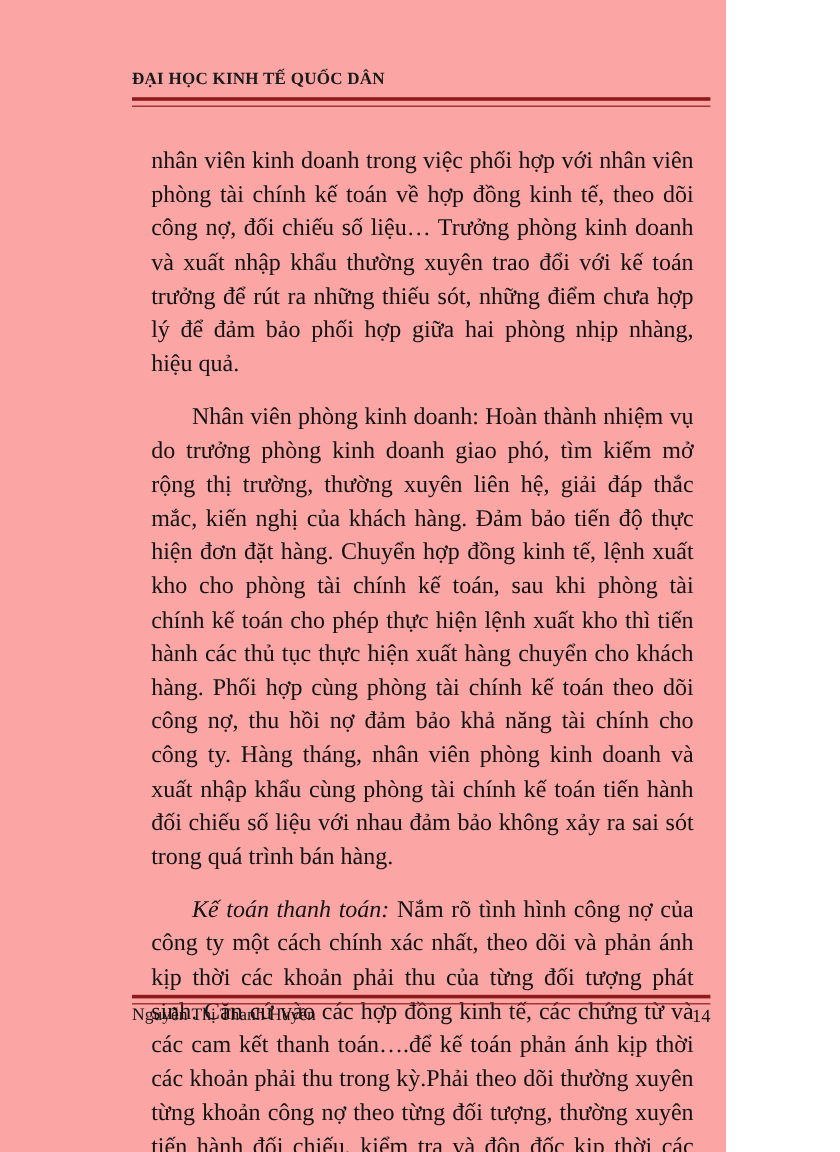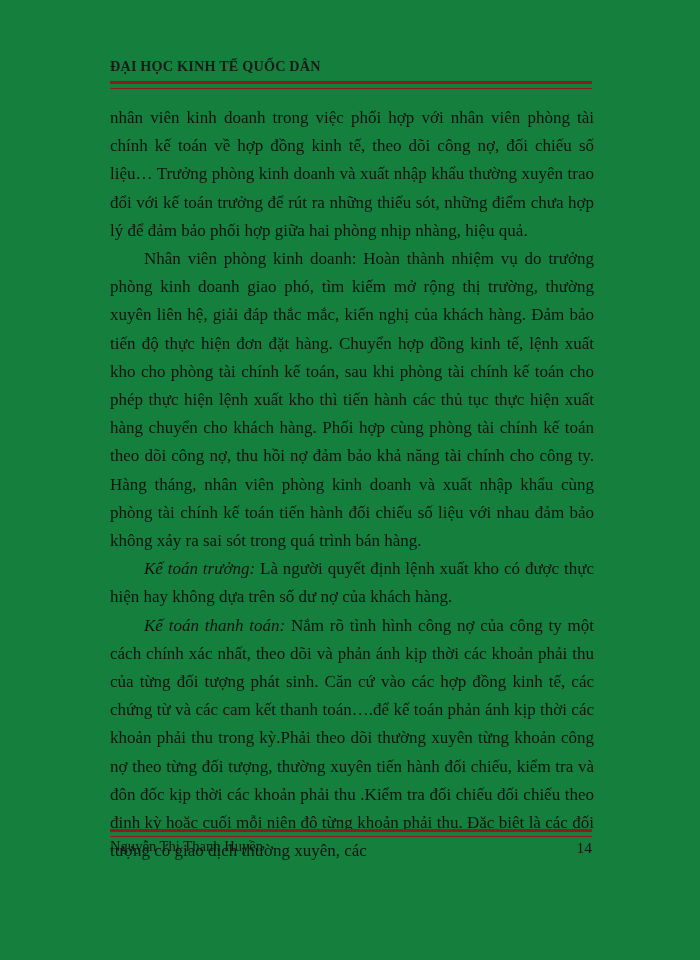--- a/index.html
+++ b/index.html
@@ -12,23 +12,23 @@
     height: 960px;
     font-family: "Liberation Serif", "DejaVu Serif", serif;
     color: #111111;
     position: relative;
     overflow: hidden;
   }
 
   .page {
     position: absolute;
     left: 0; top: 0;
-    width: 700px;
+    width: 605px;
     height: 960px;
-    background: #15803d;
+    background: #fca5a5;
   }
 
   
   .header {
     position: absolute;
     left: 110px;
     top: 58px;
     width: 482px;
     display: flex;
     justify-content: space-between;
@@ -55,22 +55,22 @@
   }
 
   
   .body-block {
     position: absolute;
     left: 110px;
     top: 104px;
     width: 484px;
   }
   p.para {
-    margin: 0;
-    font-size: 17px;
+    margin: 16px;
+    font-size: 20px;
     line-height: 28.2px;
     text-align: justify;
     text-justify: inter-word;
     color: #121212;
     hyphens: none;
   }
   p.indent { text-indent: 34px; }
   .b { font-weight: bold; }
   .i { font-style: italic; }
 
@@ -122,23 +122,20 @@
 
     <p class="para">
       <span>nhân viên kinh doanh trong việc phối hợp với nhân viên phòng tài chính kế toán về hợp đồng kinh tế, theo dõi công nợ, đối chiếu số liệu… Trưởng phòng kinh doanh và xuất nhập khẩu thường xuyên trao đổi với kế toán trưởng để rút ra những thiếu sót, những điểm chưa hợp lý để đảm bảo phối hợp giữa hai phòng nhịp nhàng, hiệu quả.</span>
     </p>
 
     <p class="para indent">
       <span>Nhân viên phòng kinh doanh: Hoàn thành nhiệm vụ do trưởng phòng kinh doanh giao phó, tìm kiếm mở rộng thị trường, thường xuyên liên hệ, giải đáp thắc mắc, kiến nghị của khách hàng. Đảm bảo tiến độ thực hiện đơn đặt hàng. Chuyển hợp đồng kinh tế, lệnh xuất kho cho phòng tài chính kế toán, sau khi phòng tài chính kế toán cho phép thực hiện lệnh xuất kho thì tiến hành các thủ tục thực hiện xuất hàng chuyển cho khách hàng. Phối hợp cùng phòng tài chính kế toán theo dõi công nợ, thu hồi nợ đảm bảo khả năng tài chính cho công ty. Hàng tháng, nhân viên phòng kinh doanh và xuất nhập khẩu cùng phòng tài chính kế toán tiến hành đối chiếu số liệu với nhau đảm bảo không xảy ra sai sót trong quá trình bán hàng.</span>
     </p>
 
 
-    <p class="para indent">
-      <span class="i">Kế toán trưởng:</span><span> Là người quyết định lệnh xuất kho có được thực hiện hay không dựa trên số dư nợ của khách hàng.</span>
-    </p>
 
     <p class="para indent">
       <span class="i">Kế toán thanh toán:</span><span> Nắm rõ tình hình công nợ của công ty một cách chính xác nhất, theo dõi và phản ánh kịp thời các khoản phải thu của từng đối tượng phát sinh. Căn cứ vào các hợp đồng kinh tế, các chứng từ và các cam kết thanh toán….để kế toán phản ánh kịp thời các khoản phải thu trong kỳ.Phải theo dõi thường xuyên từng khoản công nợ theo từng đối tượng, thường xuyên tiến hành đối chiếu, kiểm tra và đôn đốc kịp thời các khoản phải thu .Kiểm tra đối chiếu đối chiếu theo định kỳ hoặc cuối mỗi niên độ từng khoản phải thu. Đặc biệt là các đối tượng có giao dịch thường xuyên, các</span>
     </p>
 
   </div>
 
   <div class="footer-rule"></div>
   <div class="footer">
     <div class="footer-lines">

